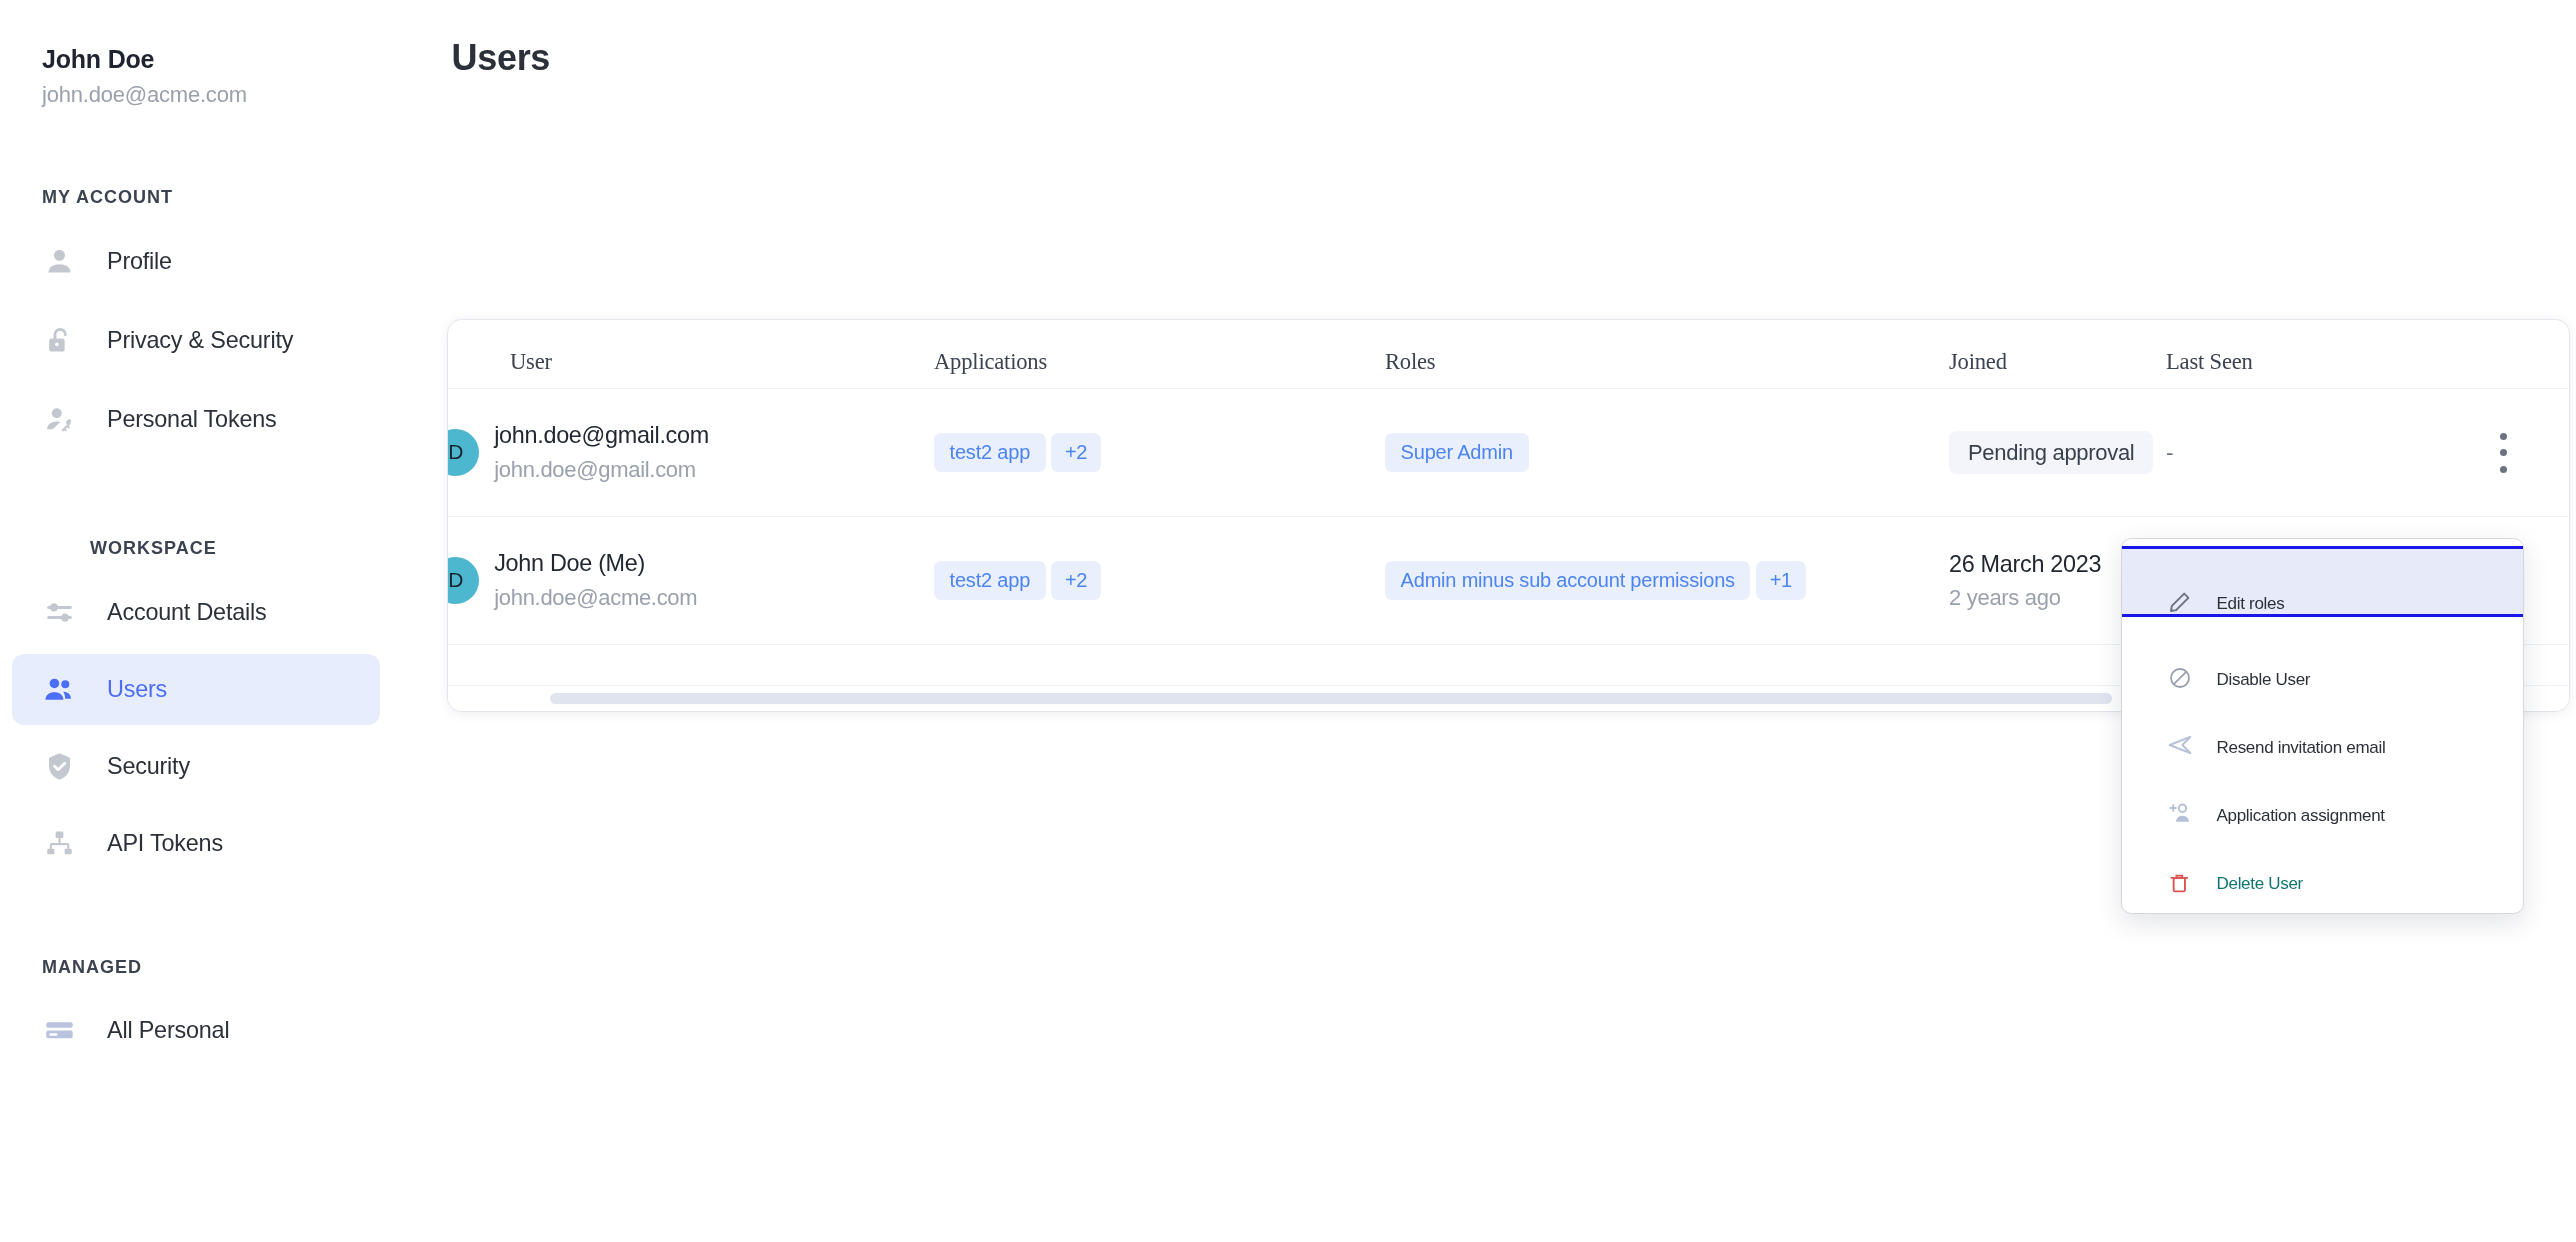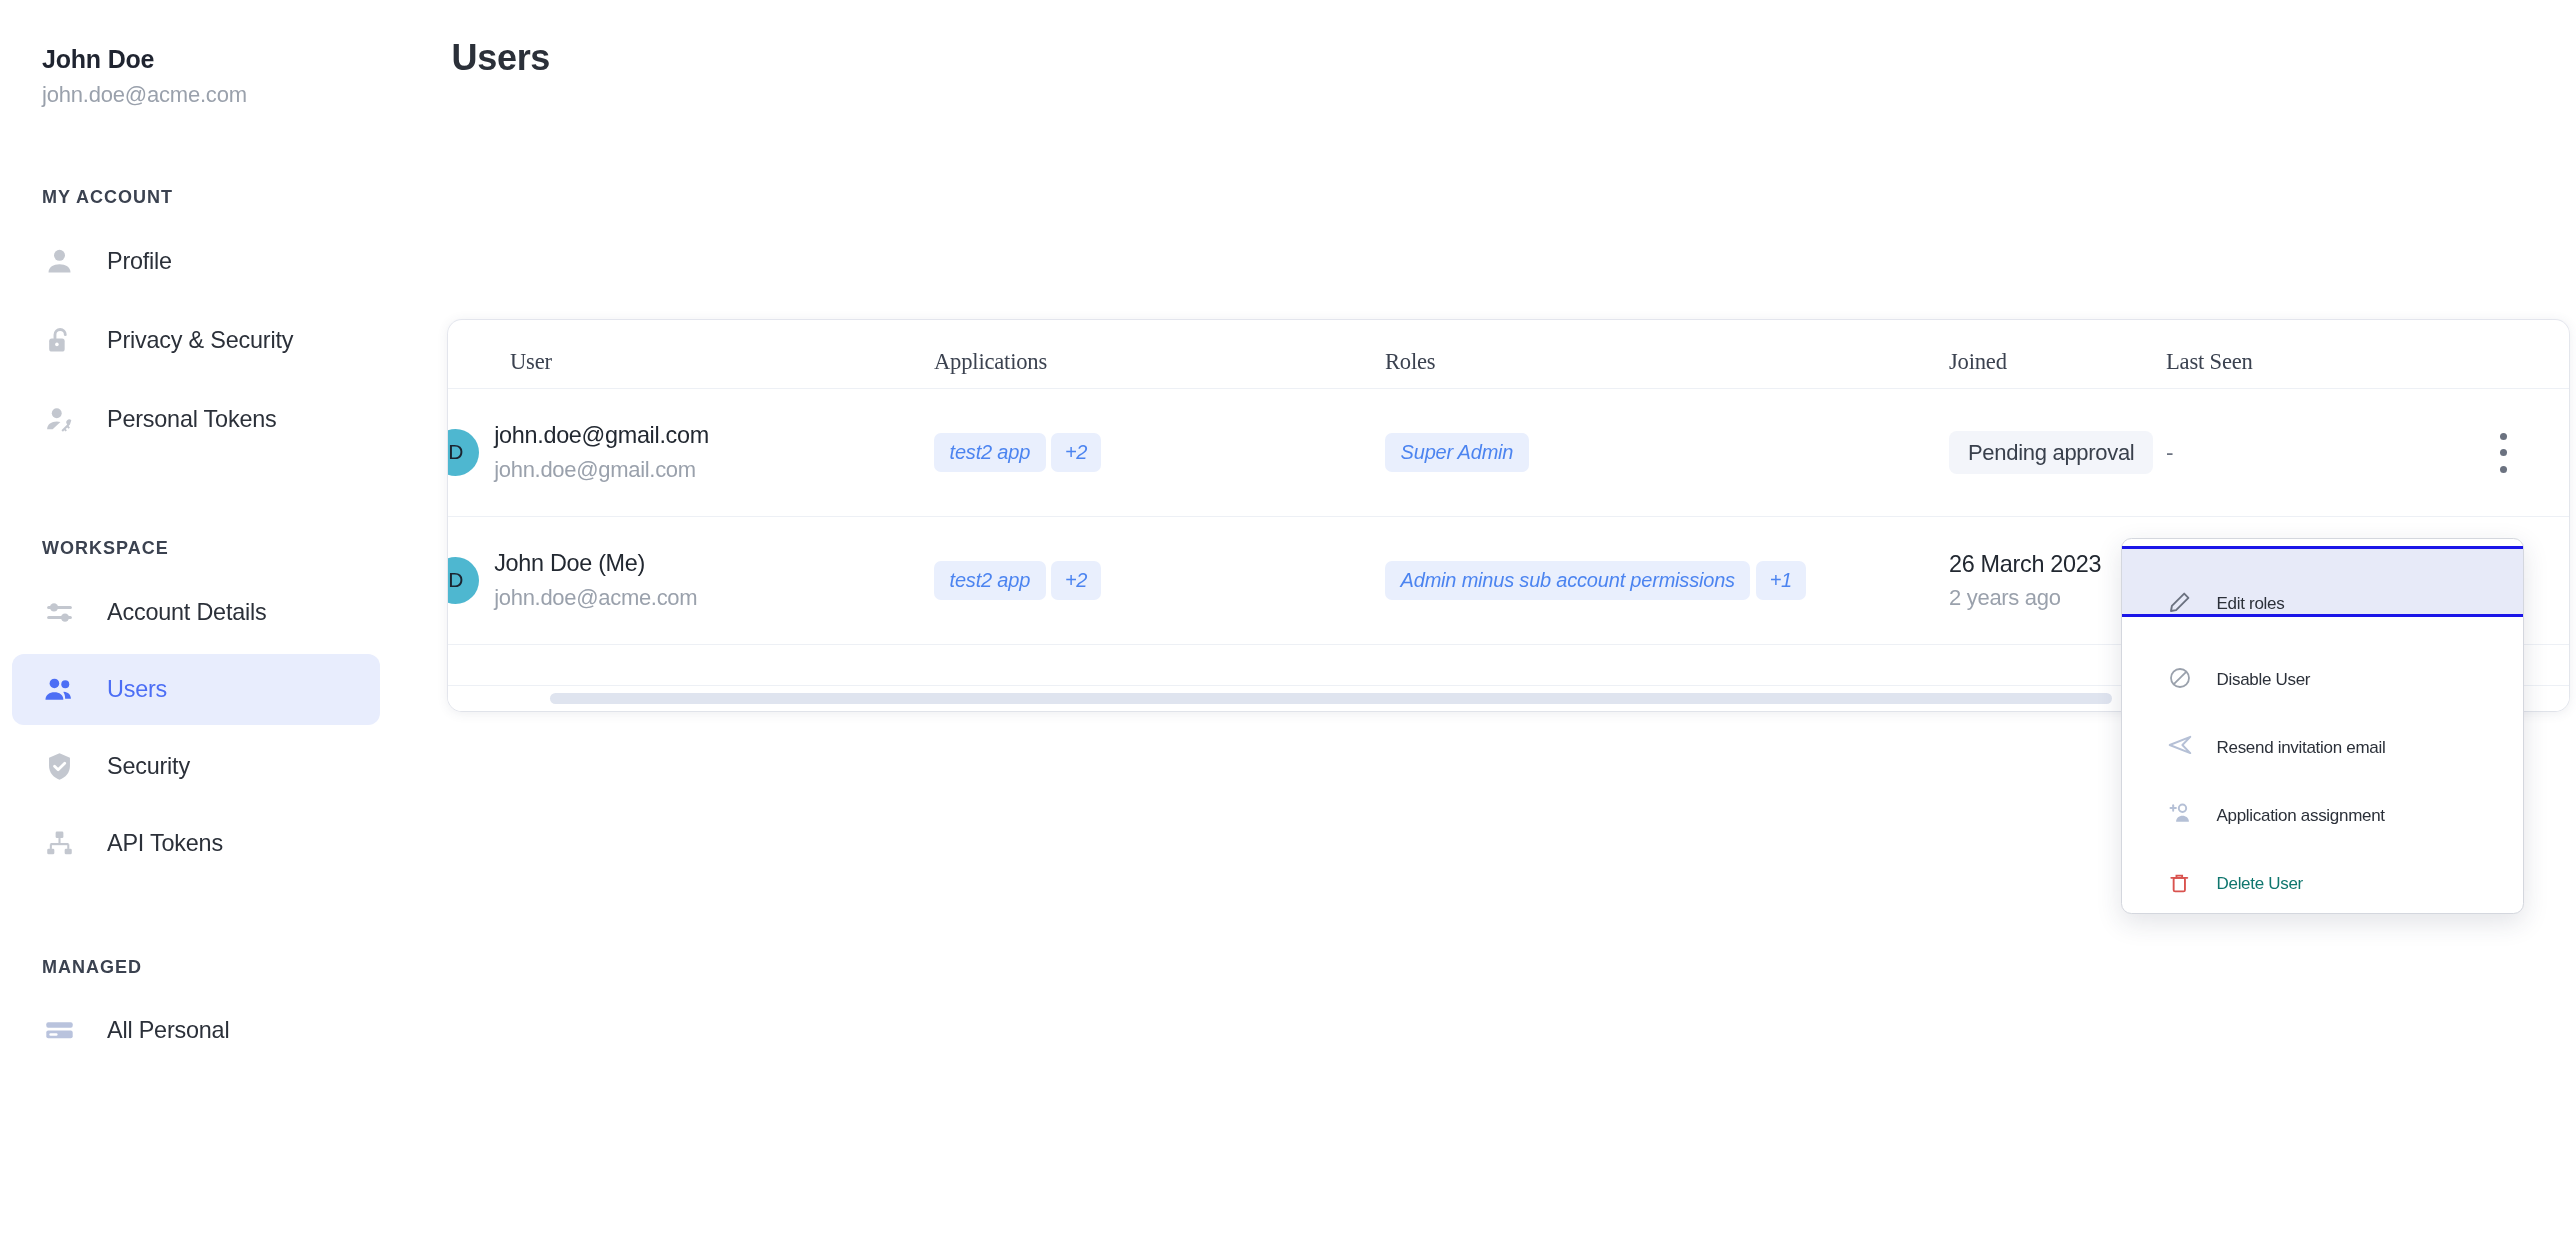--- a/index.html
+++ b/index.html
@@ -25,21 +25,21 @@
     font-size: 25px; font-weight: bold; color: #1f2430; letter-spacing: -0.2px;
   }
   .account-email {
     font-size: 22px; color: #9aa1ac; margin-top: 7.8px; letter-spacing: -0.2px;
   }
   .nav-section-label {
     font-size: 18px; font-weight: bold; color: #3b4250;
     letter-spacing: 1px; padding-left: 42px;
   }
   .sec-my-account { margin-top: 79px; }
-  .sec-workspace  { margin-top: 82px; }
+  .sec-workspace  { margin-top: 82px; margin-left: 48px; }
   .sec-managed    { margin-top: 78px; }
 
   .nav-list { margin-top: 8.7px; }
   .nav-item {
     display: flex; align-items: center;
     height: 71px; margin: 0 68px 0 12px;
     padding-left: 29.5px; border-radius: 12px;
     cursor: pointer;
   }
   .nav-item + .nav-item { margin-top: 6px; }
@@ -128,21 +128,21 @@
   }
   .usertext { margin-left: 14.8px; }
   .uname { font-size: 23.4px; color: #222831; letter-spacing: -0.3px; }
   .umail { font-size: 22px; color: #9aa1ac; margin-top: 7.8px; letter-spacing: -0.3px; }
 
   .chips { display: flex; align-items: center; gap: 5.2px; }
   .chip {
     background: #e9effd; color: #4c84f0;
     border-radius: 7px; height: 39px;
     display: flex; align-items: center; padding: 0 15.6px;
-    font-size: 20px; letter-spacing: -0.2px; font-style: italic;
+    font-size: 20px; letter-spacing: -0.2px;
   }
   .chip.count { padding: 0 14px; }
 
   .badge {
     background: #f3f5fa; color: #39404c;
     border-radius: 7.8px; height: 43px;
     display: inline-flex; align-items: center; padding: 0 19px;
     font-size: 22px; letter-spacing: -0.3px;
   }
   .joined-date { font-size: 23.4px; color: #222831; letter-spacing: -0.3px; }

